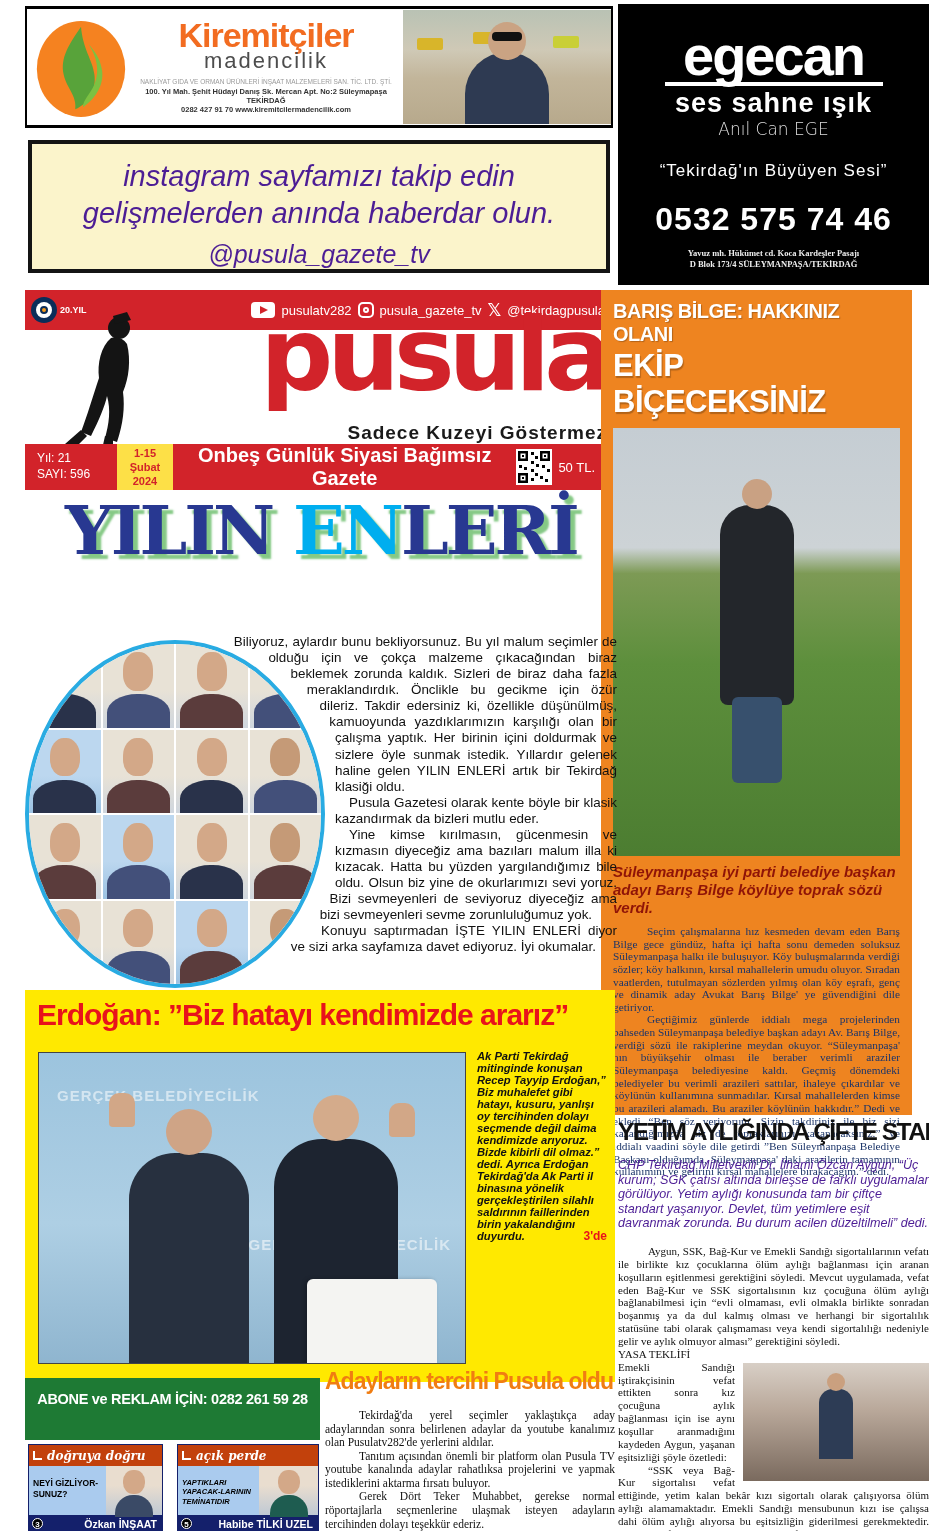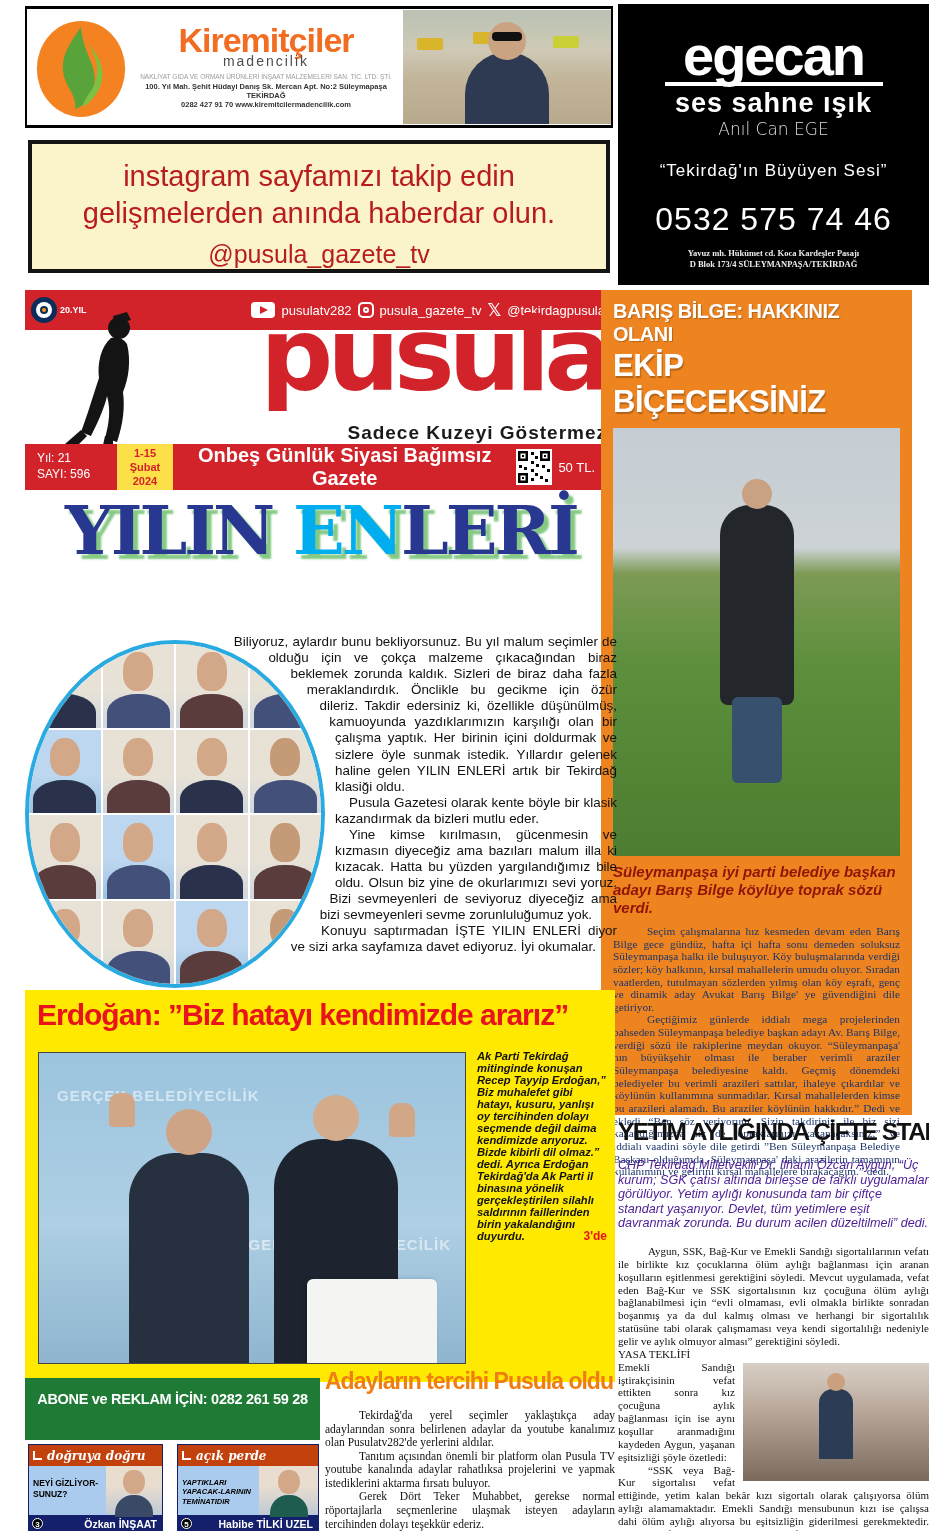--- a/index.html
+++ b/index.html
@@ -4,43 +4,43 @@
 <style>
   html,body{margin:0;padding:0;background:#e9e9e9;font-family:"Liberation Sans",sans-serif;}
   #page{position:relative;width:929px;height:1531px;background:#fff;margin:0 auto;overflow:hidden;}
   [data-interactable]{box-sizing:border-box;}
 
   
   .ad-kiremit{position:absolute;left:25px;top:6px;width:588px;height:122px;border:3px solid #000;border-left-width:2px;border-right-width:2px;background:#fff;display:flex;align-items:center;}
   .flame-logo{width:96px;height:104px;flex:0 0 96px;margin-left:6px;}
   .km-text{flex:1;text-align:center;padding:0 4px;}
   .km-brand{font-size:34px;font-weight:bold;color:#f26c21;letter-spacing:-1px;line-height:.9;}
-  .km-sub{font-size:14px;color:#4d4d4d;letter-spacing:2px;margin-top:-2px;}
+  .km-sub{font-size:22px;color:#4d4d4d;letter-spacing:2px;margin-top:-2px;}
   .km-line1{font-size:6.5px;color:#9a9a9a;margin-top:4px;}
   .km-line2{font-size:7.5px;color:#333;font-weight:bold;margin-top:2px;}
   .km-line3{font-size:7.5px;color:#333;font-weight:bold;}
   .km-photo{flex:0 0 208px;height:114px;background:
      linear-gradient(180deg,#b9c2b4 0%,#cfc9b6 35%,#c2b59a 60%,#b7a98c 100%);position:relative;overflow:hidden;}
   .km-photo .machine{position:absolute;width:26px;height:12px;background:#d8b52a;border-radius:2px;}
   .km-photo .man{position:absolute;left:50%;bottom:-6px;transform:translateX(-50%);width:84px;height:78px;background:#2e3a52;border-radius:42px 42px 0 0;}
   .km-photo .man:before{content:"";position:absolute;top:-30px;left:50%;transform:translateX(-50%);width:38px;height:38px;background:#caa383;border-radius:50%;}
   .km-photo .man:after{content:"";position:absolute;top:-20px;left:50%;transform:translateX(-50%);width:30px;height:9px;background:#111;border-radius:4px;}
 
   
   .ad-egecan{position:absolute;left:618px;top:4px;width:311px;height:281px;background:#000;color:#fff;text-align:center;padding-top:28px;}
   .eg-title{font-size:56px;font-weight:bold;letter-spacing:-2px;line-height:.85;}
   .eg-rule{width:218px;height:4px;background:#fff;margin:2px auto 4px auto;}
   .eg-sub{font-size:27px;font-weight:bold;letter-spacing:1px;line-height:1;}
   .eg-person{font-size:17px;color:#ddd;font-family:"DejaVu Sans",sans-serif;font-weight:300;margin-top:2px;}
   .eg-slogan{font-size:17px;margin-top:22px;letter-spacing:1px;}
-  .eg-phone{font-size:32px;font-weight:normal;margin-top:20px;letter-spacing:1px;text-align:center;}
+  .eg-phone{font-size:32px;font-weight:bold;margin-top:20px;letter-spacing:1px;text-align:center;}
   .eg-addr{font-family:"Liberation Serif",serif;font-weight:bold;font-size:8.5px;line-height:1.35;margin-top:10px;color:#eee;}
 
   
-  .insta-banner{position:absolute;left:28px;top:140px;width:582px;height:133px;background:#fbf4cb;border:4px solid #141414;text-align:center;color:#b91c1c;}
+  .insta-banner{position:absolute;left:28px;top:140px;width:582px;height:133px;background:#fbf4cb;border:4px solid #141414;text-align:center;color:#4c1d95;font-style:italic;}
   .ib-line{font-size:29px;line-height:1.28;}
   .ib-line:first-child{margin-top:14px;}
   .ib-handle{font-size:25px;margin-top:8px;}
 
   
   .masthead{position:absolute;left:25px;top:290px;width:590px;height:200px;}
   .mh-top{height:40px;background:#d2232a;display:flex;align-items:center;color:#fff;}
   .nazar{width:26px;height:26px;border-radius:50%;background:#0b2d59;margin-left:6px;position:relative;flex:0 0 26px;}
   .nazar:before{content:"";position:absolute;inset:5px;border-radius:50%;background:#fff;}
   .nazar:after{content:"";position:absolute;inset:9px;border-radius:50%;background:#f49a1c;box-shadow:inset 0 0 0 3px #f49a1c,inset 0 0 0 8px #f49a1c;border:2px solid #0b2d59;}

